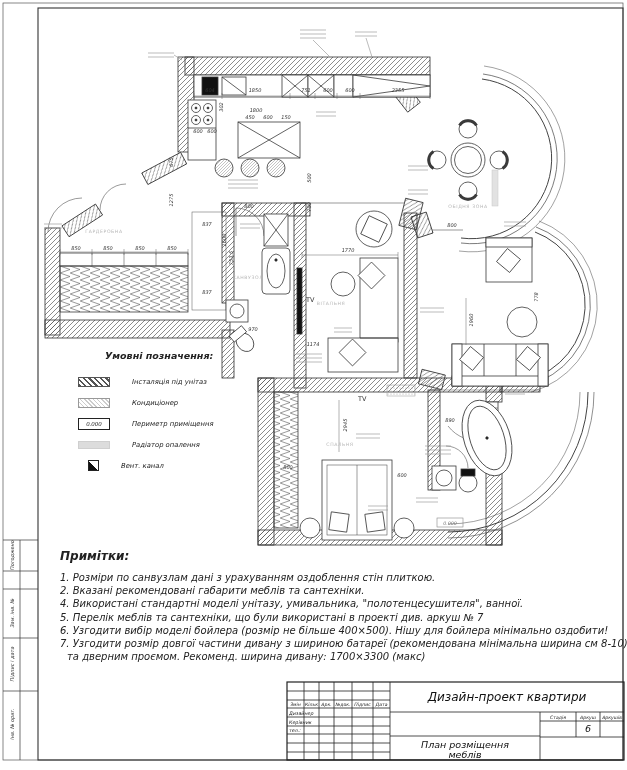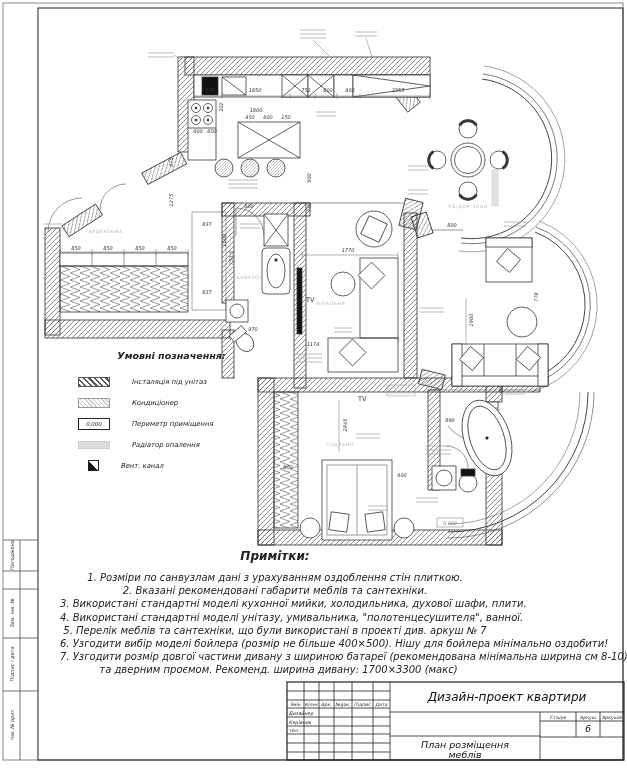--- a/index.html
+++ b/index.html
@@ -1,21 +1,21 @@
 <!DOCTYPE html>
 <html><head>
 <meta charset="utf-8">
 <style>
   html,body{margin:0;padding:0;background:#eceef0;}
-  #sheet{position:relative;width:627px;height:770px;background:#ffffff;font-family:"DejaVu Sans",sans-serif;overflow:hidden;text-align:center;}
+  #sheet{position:relative;width:627px;height:770px;background:#ffffff;font-family:"DejaVu Sans",sans-serif;overflow:hidden;}
   #planeSvg{position:absolute;left:0;top:0;}
   .ov{position:absolute;color:#222;}
   
   #legend{left:64px;top:350px;width:215px;}
-  .lg-title{font-style:italic;font-weight:bold;font-size:9.5px;margin-bottom:10px;}
+  .lg-title{font-style:italic;font-weight:bold;font-size:9.5px;margin-bottom:10px;margin-left:41px;}
   .lg-row{display:flex;align-items:center;height:21px;}
   .lg-sw{width:30px;height:8px;margin-left:14px;flex:0 0 auto;border:1px solid #555;}
   .sw-hatchdark{background:repeating-linear-gradient(45deg,#555 0 1.5px,#fff 1.5px 4px);}
   .sw-light{background:#f0f0f0;border-color:#bbb;}
   .sw-hatchlight{background:repeating-linear-gradient(45deg,#ccc 0 1px,#fff 1px 3px);border-color:#999;}
   .sw-box{background:#fff;border:1.4px solid #222;height:10px;display:flex;align-items:center;justify-content:center;font-size:5.5px;font-style:italic;}
   .sw-boxlight{border:1px solid #aaa;color:#888;}
   .sw-bar{background:#dcdcdc;height:6px;border-color:#cfcfcf;}
   .sw-vent{width:9px;height:9px;margin-left:24px;border:1px solid #222;background:linear-gradient(to top right,#111 49%,#fff 50%);}
   .lg-label{font-style:italic;font-size:6.8px;margin-left:22px;white-space:nowrap;}
@@ -391,21 +391,20 @@
   <div class="lg-row">
     <span class="lg-sw sw-vent"></span>
     <span class="lg-label">Вент. канал</span>
   </div>
 </div>
 
 <div class="ov" id="notes">
   <div class="nt-title">Примітки:</div>
   <div class="nt-line">1. Розміри по санвузлам дані з урахуванням оздоблення стін плиткою.</div>
   <div class="nt-line">2. Вказані рекомендовані габарити меблів та сантехніки.</div>
-  <div class="nt-line">3. Використані стандартні моделі кухонної мийки, холодильника, духової шафи, плити.</div>
   <div class="nt-line">4. Використані стандартні моделі унітазу, умивальника, "полотенцесушителя", ванної.</div>
   <div class="nt-line">5. Перелік меблів та сантехніки, що були використані в проекті див. аркуш № 7</div>
   <div class="nt-line">6. Узгодити вибір моделі бойлера (розмір не більше 400×500). Нішу для бойлера мінімально оздобити!</div>
   <div class="nt-line">7. Узгодити розмір довгої частини дивану з шириною батареї (рекомендована мінімальна ширина см 8-10)</div>
   <div class="nt-line nt-indent">та дверним проємом. Рекоменд. ширина дивану: 1700×3300 (макс)</div>
 </div>
 
 </div>
 
 </body></html>

